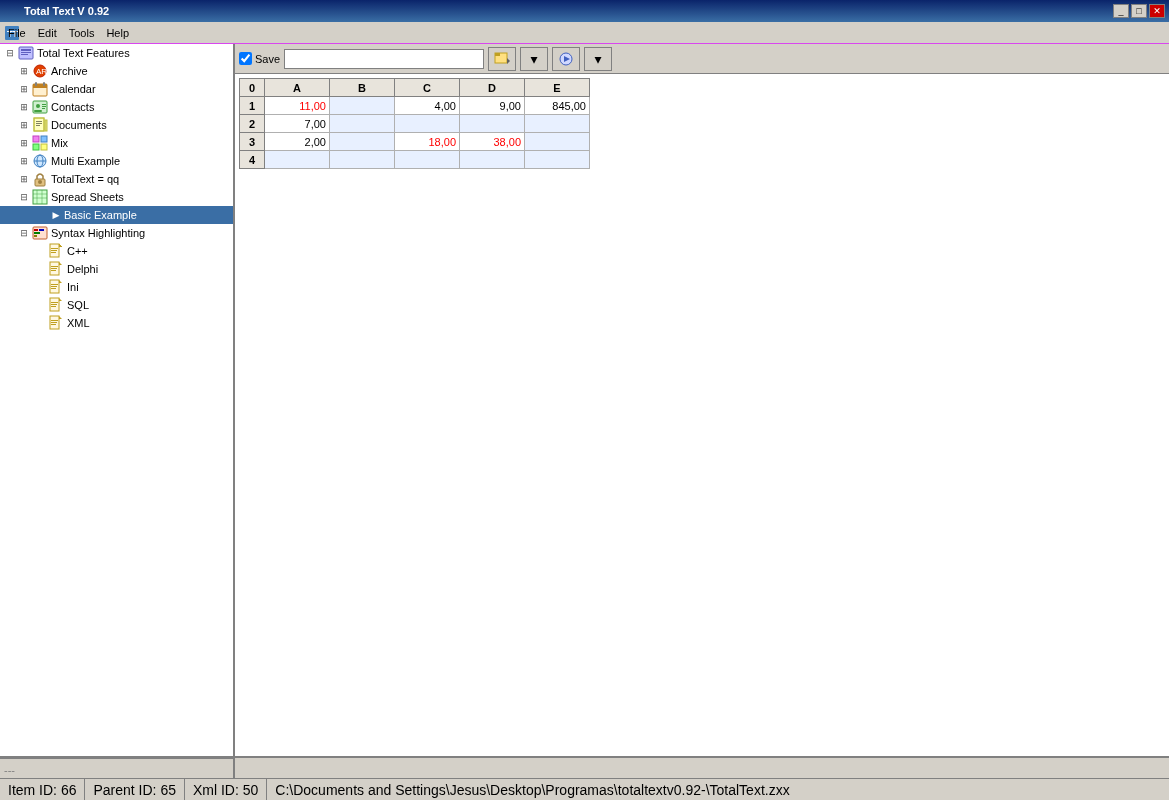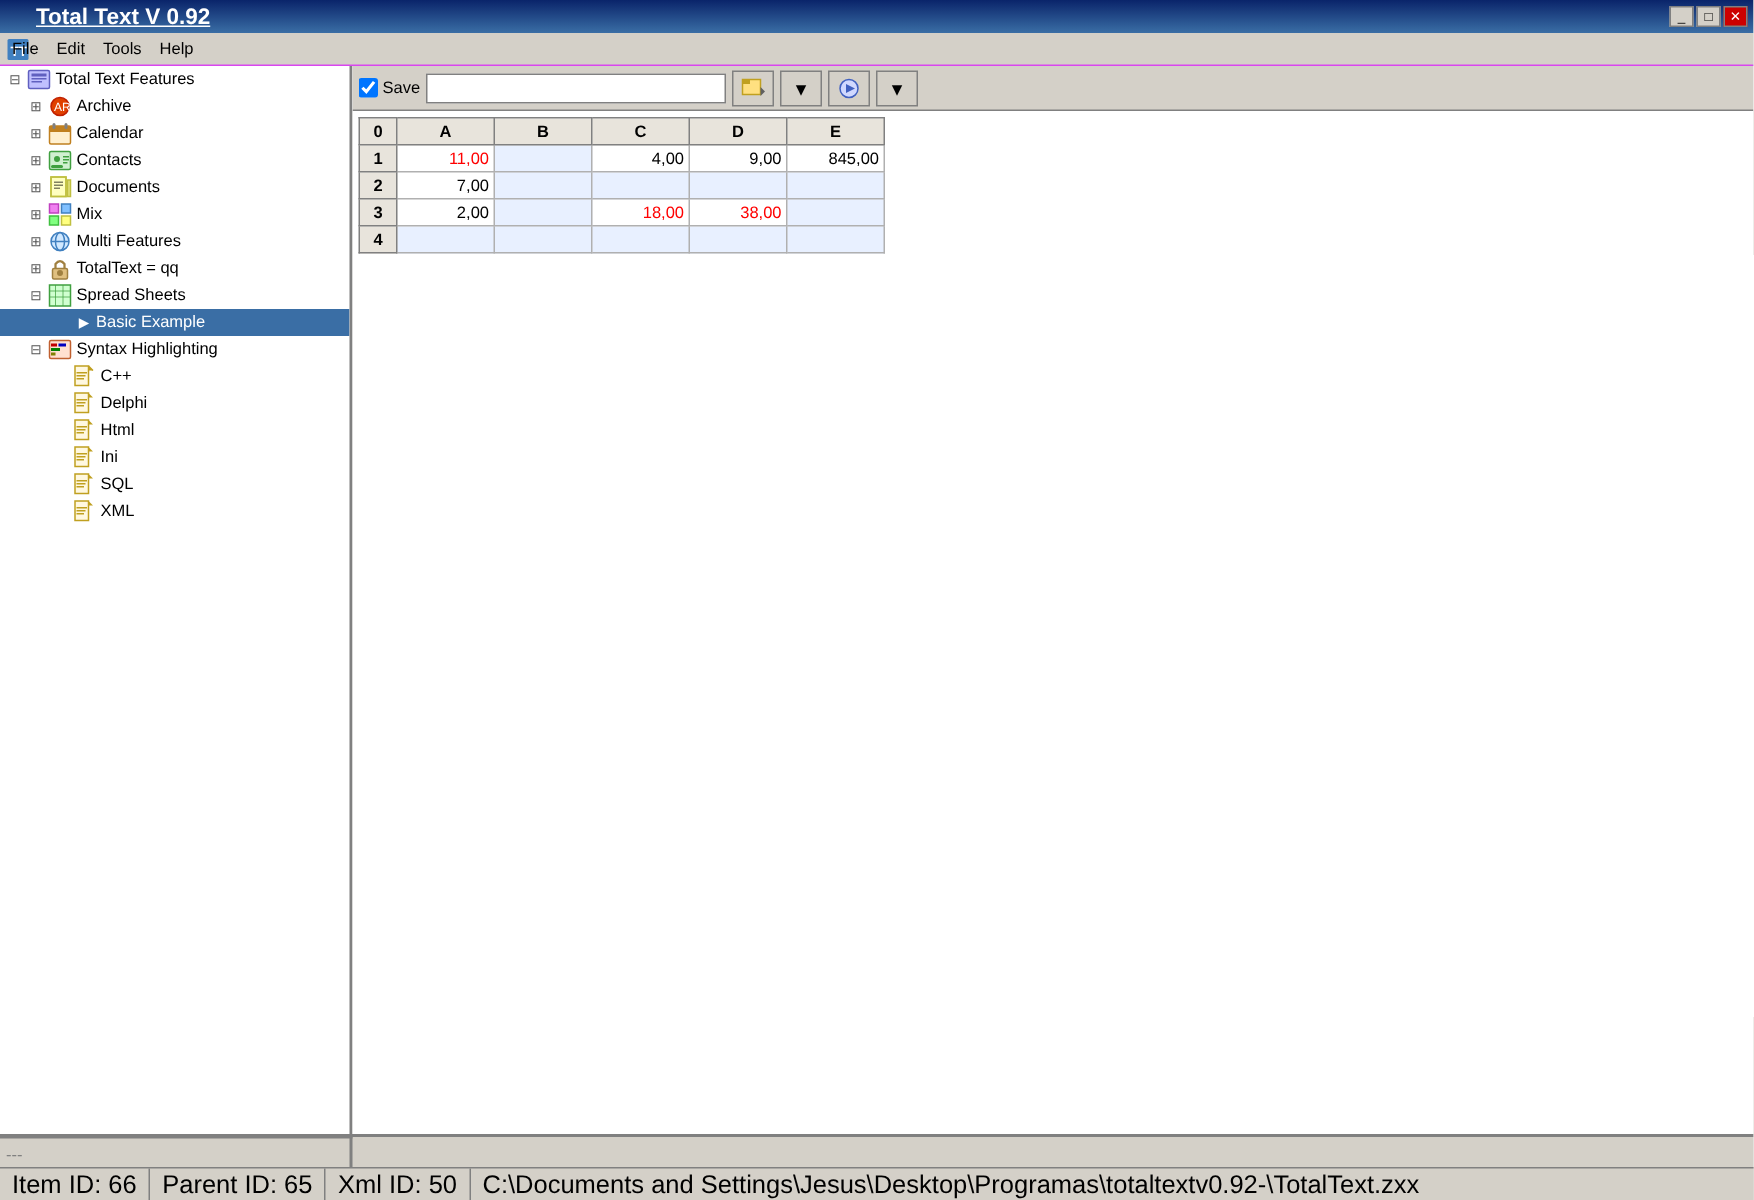--- a/index.html
+++ b/index.html
@@ -26,23 +26,22 @@
       width: 16px;
       height: 16px;
       margin-right: 4px;
       display: flex;
       align-items: center;
       justify-content: flex-end;
       margin-top: 44px;
     }
     #title-text {
       flex: 1;
-      font-size: 15px;
+      font-size: 11px;
       font-weight: bold;
-      text-decoration: underline;
     }
     #title-buttons {
       display: flex;
       gap: 2px;
     }
     .title-btn {
       width: 16px;
       height: 14px;
       background: #d4d0c8;
       border: 1px solid #808080;
@@ -341,21 +340,21 @@
 
     <div class="tree-item indent-1">
       <span class="tree-expander">⊞</span>
       <span class="tree-icon">
         <svg width="16" height="16" viewBox="0 0 16 16">
           <circle cx="8" cy="8" r="6" fill="#d0e8ff" stroke="#4080c0" stroke-width="1"></circle>
           <ellipse cx="8" cy="8" rx="3" ry="6" fill="none" stroke="#4080c0" stroke-width="1"></ellipse>
           <line x1="2" y1="8" x2="14" y2="8" stroke="#4080c0" stroke-width="1"></line>
         </svg>
       </span>
-      <span class="tree-label">Multi Features</span>
+      <span class="tree-label">Multi Example</span>
     </div>
 
     <div class="tree-item indent-1">
       <span class="tree-expander">⊞</span>
       <span class="tree-icon">
         <svg width="16" height="16" viewBox="0 0 16 16">
           <rect x="3" y="8" width="10" height="7" fill="#e0c080" stroke="#a08040" stroke-width="1" rx="1"></rect>
           <path d="M5 8 V5 Q8 1 11 5 V8" fill="none" stroke="#a08040" stroke-width="1.5"></path>
           <circle cx="8" cy="11" r="2" fill="#a08040"></circle>
         </svg>
@@ -416,32 +415,20 @@
           <rect x="2" y="1" width="9" height="13" fill="#fff8e0" stroke="#c0a020" stroke-width="1"></rect>
           <polygon points="11,1 14,4 11,4" fill="#c0a020"></polygon>
           <rect x="3" y="5" width="7" height="1" fill="#c0a020"></rect>
           <rect x="3" y="7" width="6" height="1" fill="#c0a020"></rect>
           <rect x="3" y="9" width="5" height="1" fill="#c0a020"></rect>
         </svg>
       </span>
       <span class="tree-label">Delphi</span>
     </div>
 
-    <div class="tree-item" style="padding-left:48px;">
-      <span class="tree-icon">
-        <svg width="16" height="16" viewBox="0 0 16 16">
-          <rect x="2" y="1" width="9" height="13" fill="#fff8e0" stroke="#c0a020" stroke-width="1"></rect>
-          <polygon points="11,1 14,4 11,4" fill="#c0a020"></polygon>
-          <rect x="3" y="5" width="7" height="1" fill="#c0a020"></rect>
-          <rect x="3" y="7" width="6" height="1" fill="#c0a020"></rect>
-          <rect x="3" y="9" width="5" height="1" fill="#c0a020"></rect>
-        </svg>
-      </span>
-      <span class="tree-label">Html</span>
-    </div>
 
     <div class="tree-item" style="padding-left:48px;">
       <span class="tree-icon">
         <svg width="16" height="16" viewBox="0 0 16 16">
           <rect x="2" y="1" width="9" height="13" fill="#fff8e0" stroke="#c0a020" stroke-width="1"></rect>
           <polygon points="11,1 14,4 11,4" fill="#c0a020"></polygon>
           <rect x="3" y="5" width="7" height="1" fill="#c0a020"></rect>
           <rect x="3" y="7" width="6" height="1" fill="#c0a020"></rect>
           <rect x="3" y="9" width="5" height="1" fill="#c0a020"></rect>
         </svg>
@@ -555,21 +542,21 @@
 </div>
 
 <div style="display:flex; border-top: 2px solid #808080; background:#d4d0c8; height:44px;">
 
   <div id="sidebar-note" style="width:235px; min-width:235px; border-right:2px solid #808080; height:22px; display:flex; align-items:center; padding:0 4px;">
     <span style="color:#808080;">---</span>
   </div>
   <div style="flex:1;"></div>
 </div>
 
-<div id="status-bar" style="height:22px; background:#d4d0c8; border-top:1px solid #808080; display:flex; align-items:center; font-size:17px; position:absolute; bottom:0; left:0; right:0;">
+<div id="status-bar" style="height:22px; background:#d4d0c8; border-top:1px solid #808080; display:flex; align-items:center; font-size:14px; position:absolute; bottom:0; left:0; right:0;">
   <div class="status-section">
     <span>Item ID: 66</span>
   </div>
   <div class="status-section">
     <span>Parent ID: 65</span>
   </div>
   <div class="status-section">
     <span>Xml ID: 50</span>
   </div>
   <div class="status-section" style="border-right:none; flex:1;">

